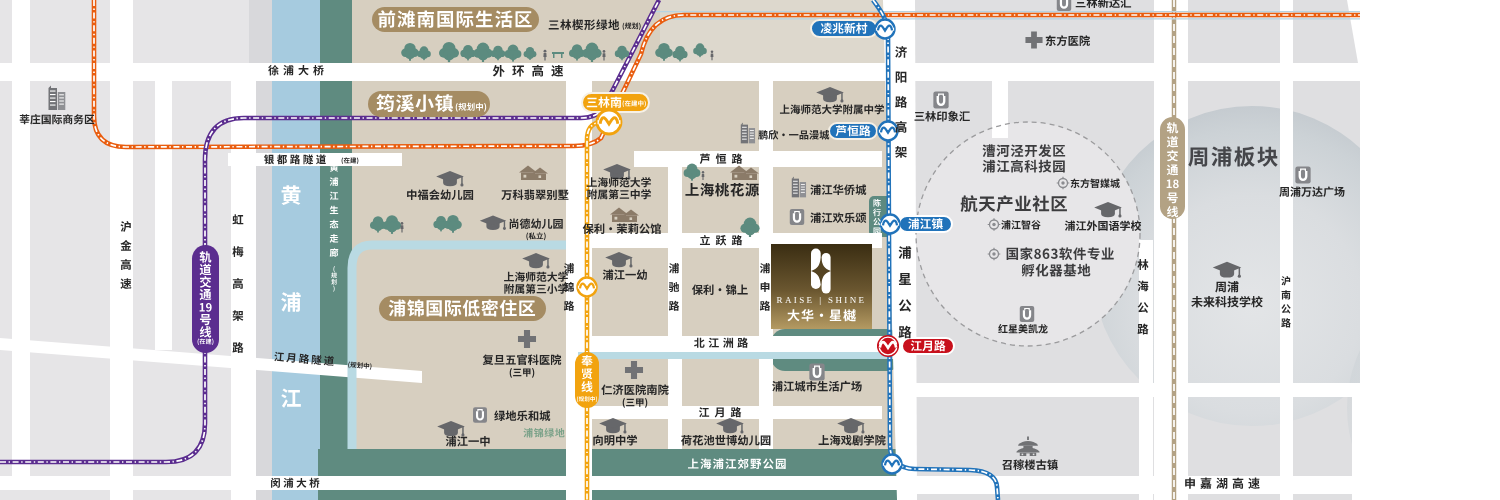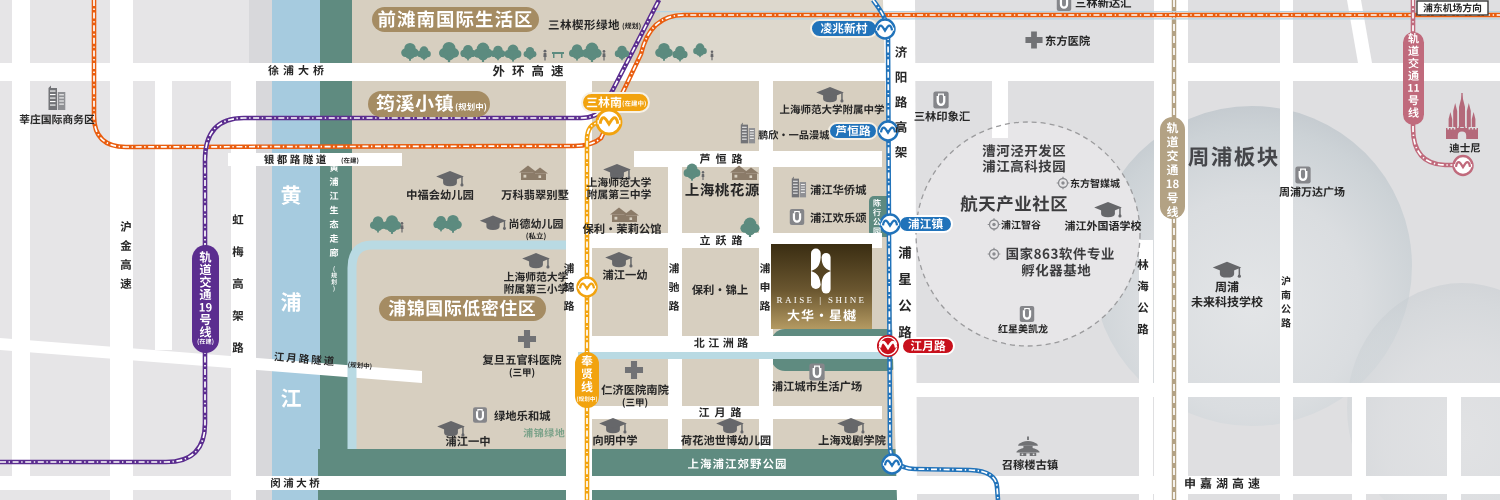--- a/index.html
+++ b/index.html
@@ -1,14 +1,14 @@
 <!DOCTYPE html>
 <html><head><meta charset="utf-8"><style>
 html,body{margin:0;padding:0;background:#ffffff;}
-#map{position:relative;width:1500px;height:500px;overflow:hidden;font-family:"Liberation Sans",sans-serif;text-decoration:underline;}
+#map{position:relative;width:1360px;height:500px;overflow:hidden;font-family:"Liberation Sans",sans-serif;text-decoration:underline;}
 </style></head>
 <body>
 <div id="map">
 <svg width="1500" height="500" viewBox="0 0 1500 500">
 <defs>
 <radialGradient id="zpgrad" cx="0.5" cy="0.62" r="0.62">
 <stop offset="0%" stop-color="#e3e5e7"></stop>
           <stop offset="55%" stop-color="#dadde0"></stop>
           <stop offset="88%" stop-color="#ccd2d6"></stop>
           <stop offset="100%" stop-color="#c5cbd0"></stop>

